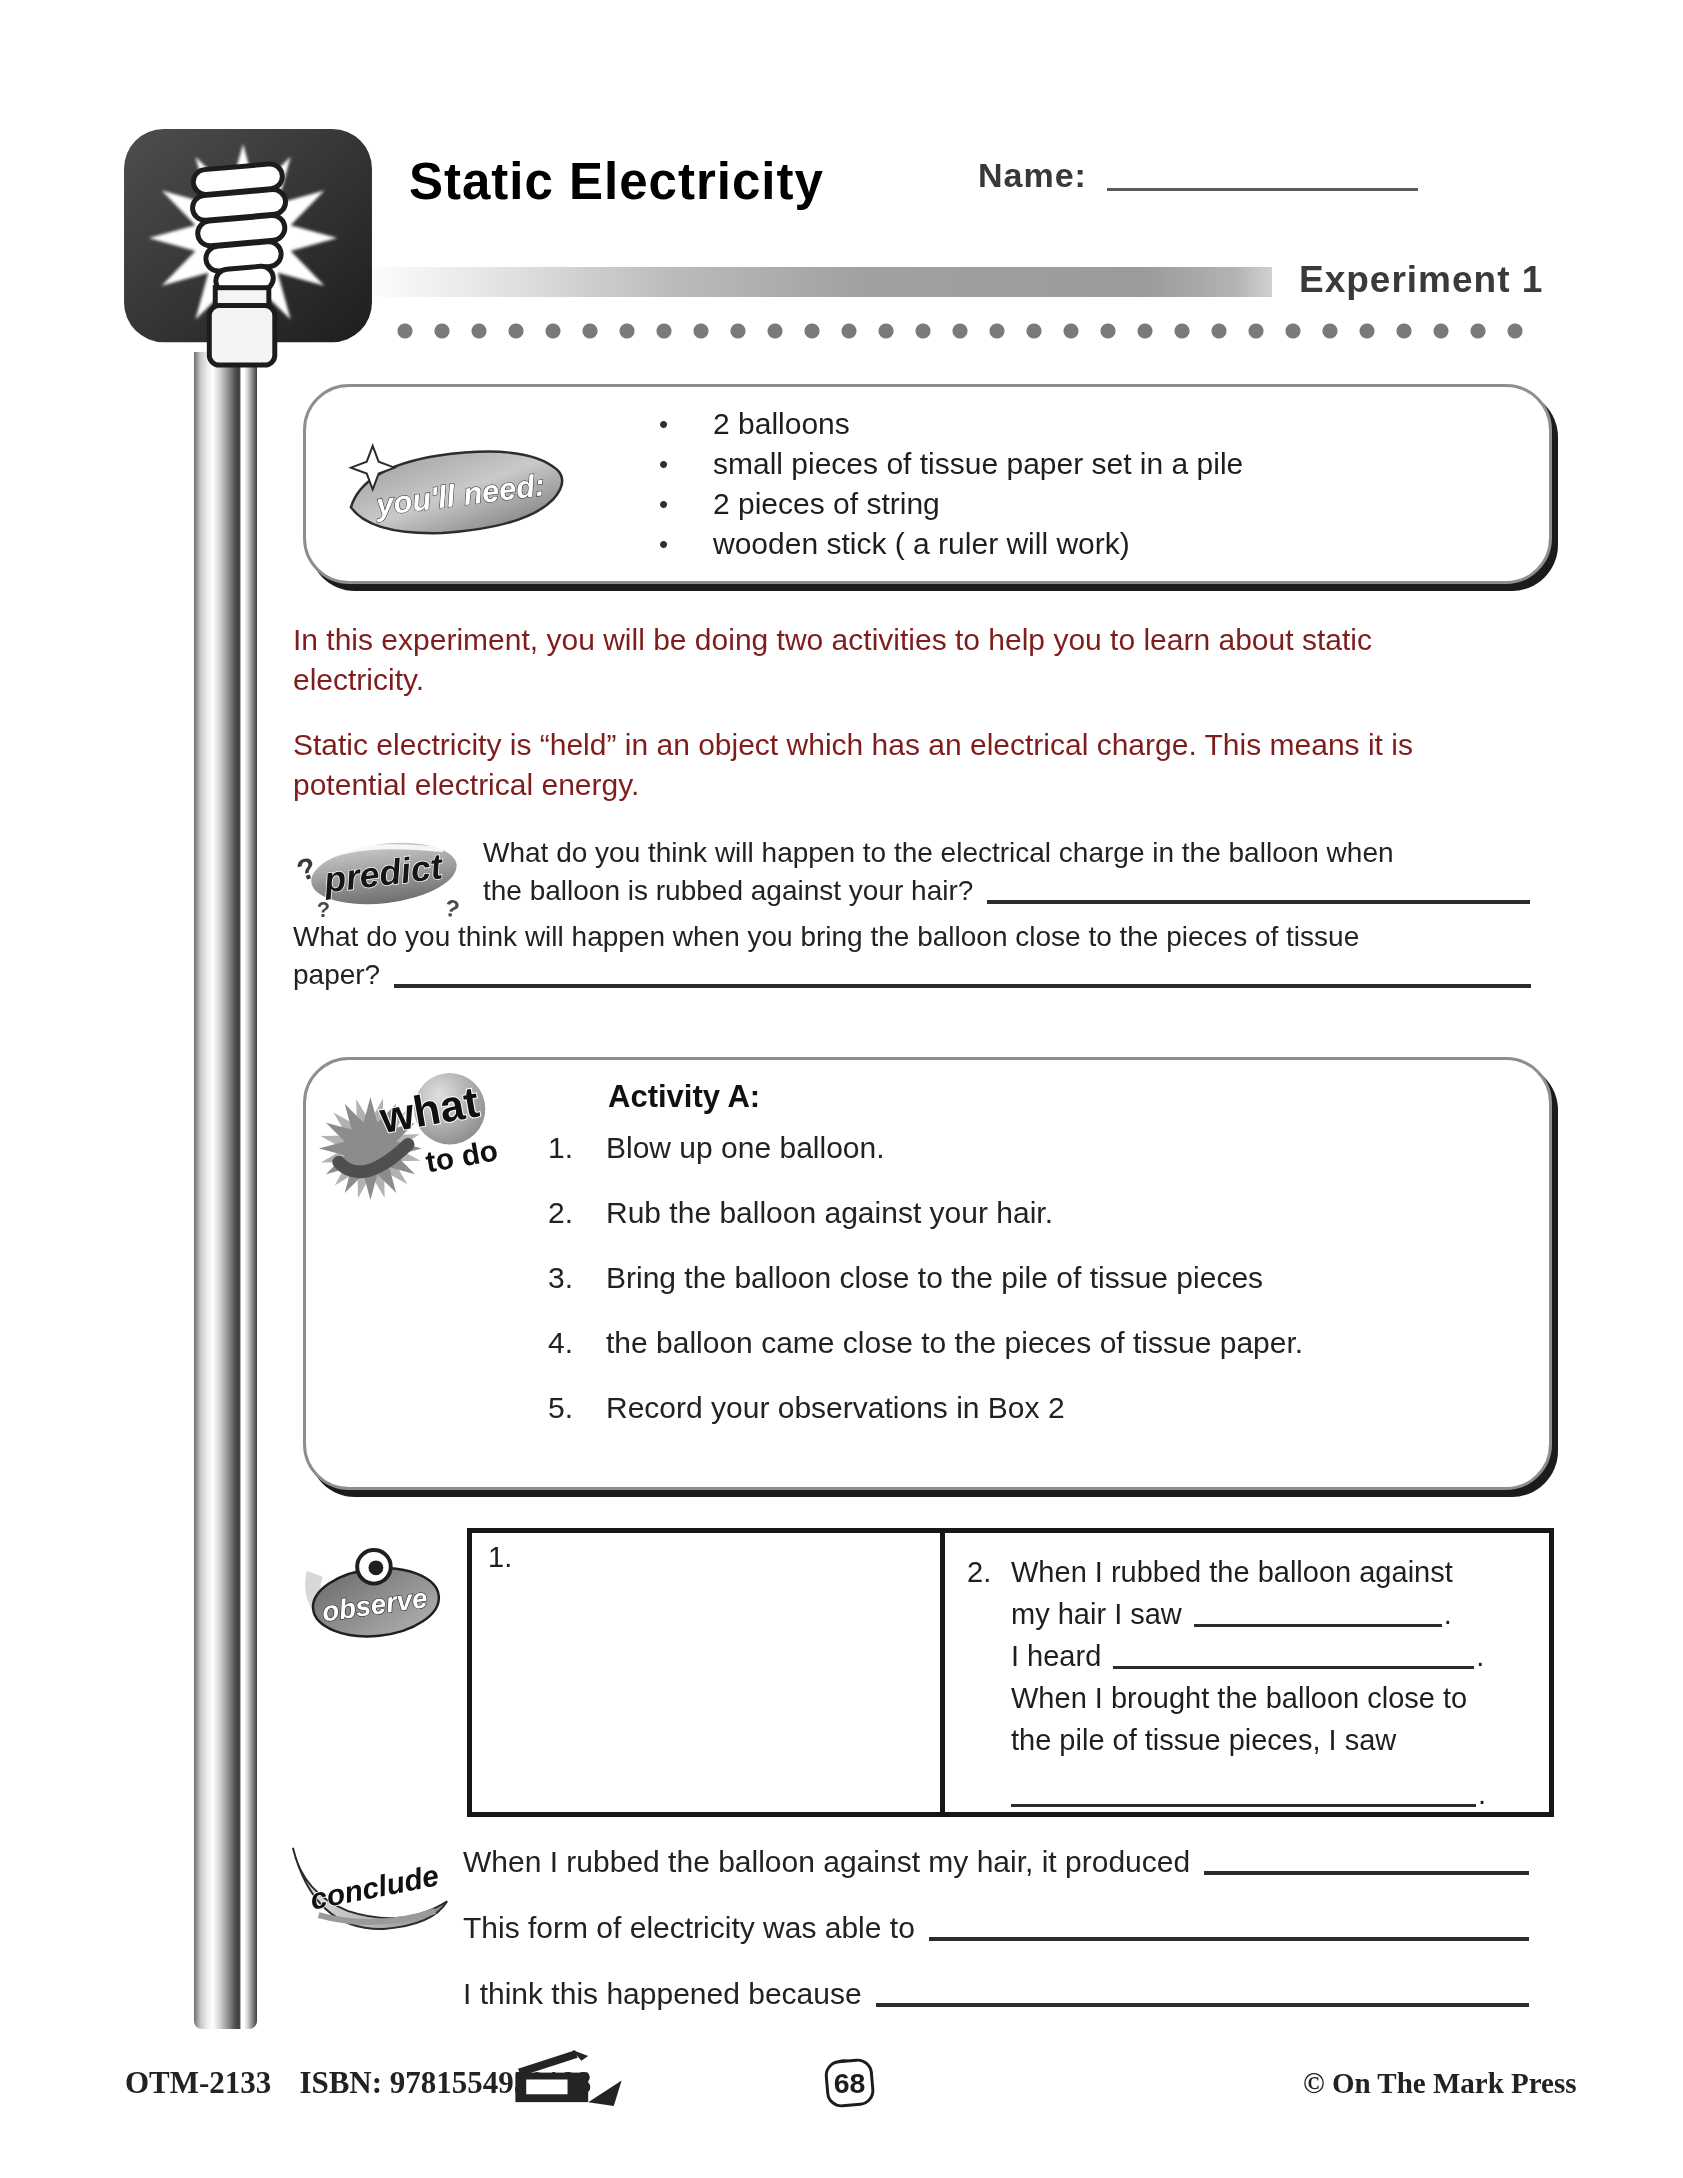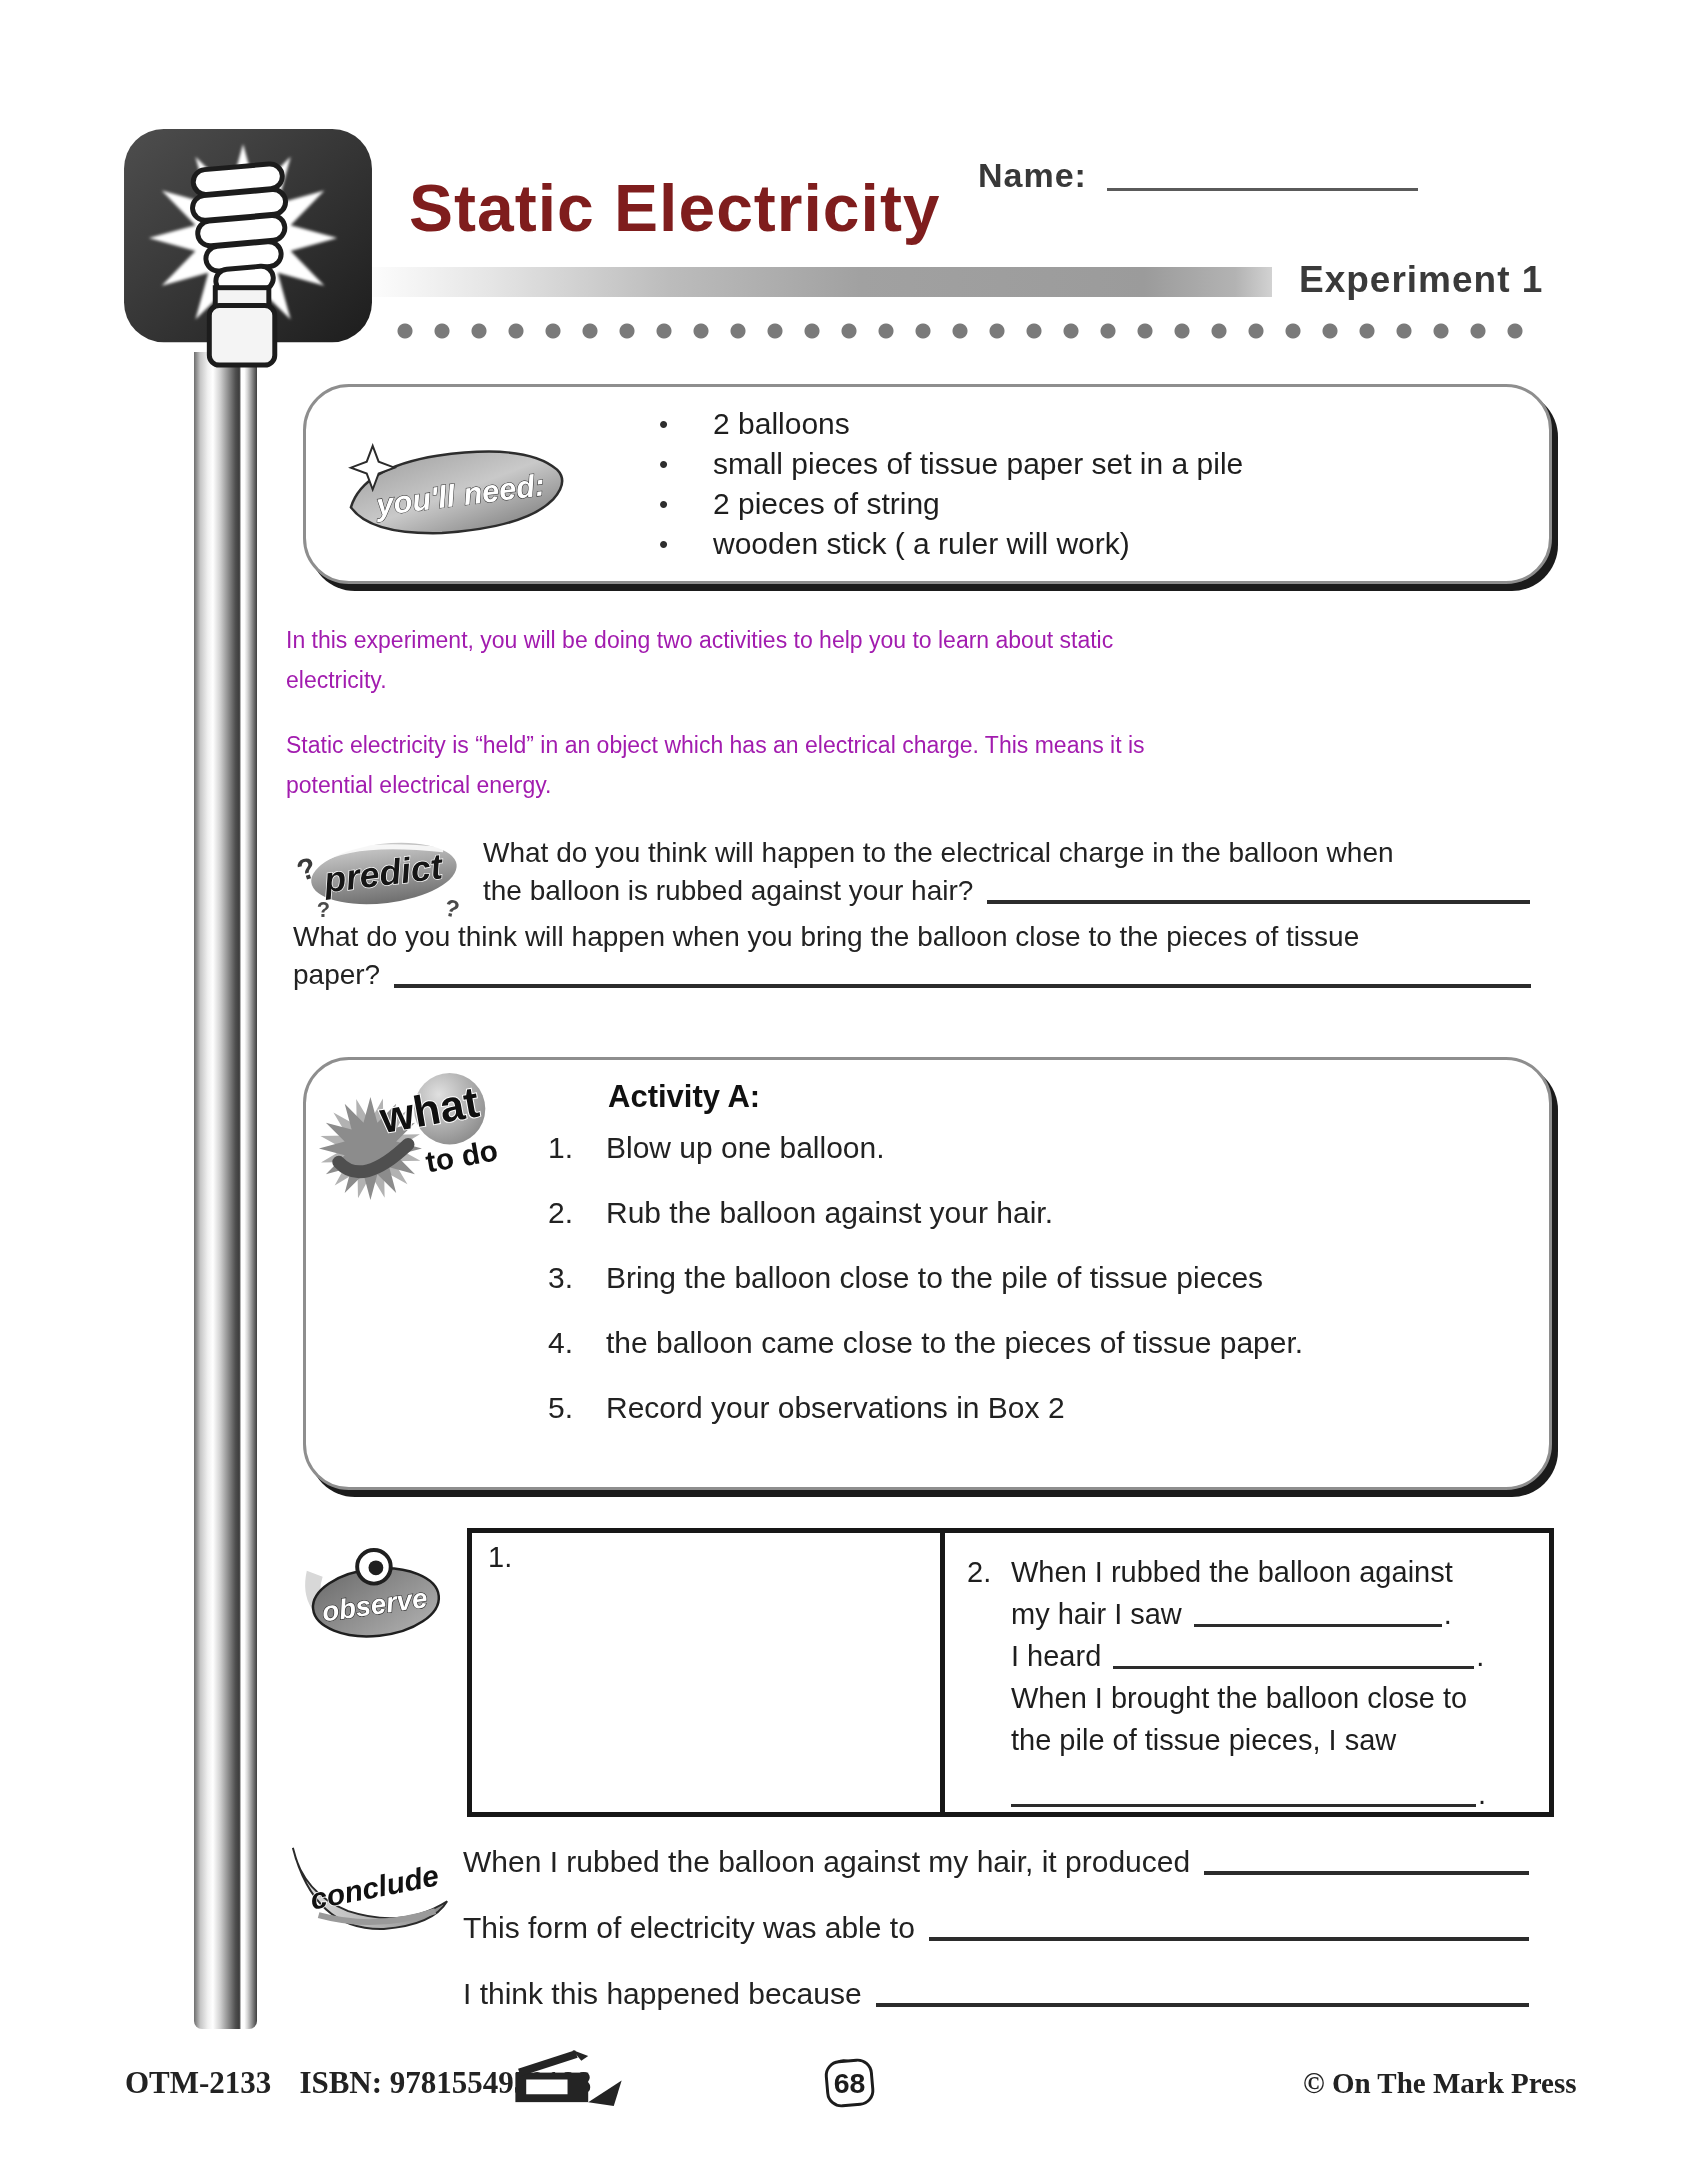--- a/index.html
+++ b/index.html
@@ -2,21 +2,21 @@
 <html><head>
 <meta charset="utf-8">
 <style>
   html,body{margin:0;padding:0;background:#fff;}
   body{width:1683px;height:2178px;position:relative;overflow:hidden;
        font-family:"Liberation Sans",sans-serif;color:#1e1e1e;}
   .abs{position:absolute;}
   svg text{font-family:"Liberation Sans",sans-serif;}
 
   
-  .page-title{left:409px;top:170px;font-size:66px;font-weight:bold;color:#7f1d1d;letter-spacing:1px;}
+  .page-title{left:409px;top:152px;font-size:51px;font-weight:bold;color:#000000;letter-spacing:1px;}
   .name-label{left:978px;top:156px;font-size:34px;font-weight:bold;color:#383838;letter-spacing:1px;}
   .name-line{left:1107px;top:158px;width:311px;height:30px;border-bottom:3px solid #5a5a5a;}
   .grad-bar{left:358px;top:267px;width:914px;height:30px;
     background:linear-gradient(to right,#ffffff 0%,#e6e6e6 14%,#bcbcbc 34%,#a1a1a1 55%,#9b9b9b 86%,#b3b3b3 96%,#d2d2d2 100%);}
   .experiment-label{left:1299px;top:259px;font-size:37px;font-weight:bold;color:#3a3a3a;letter-spacing:1px;}
   .dots{left:396px;top:322px;width:1137px;height:19px;
     background-image:radial-gradient(circle 8px at 9px 9px,#7a7a7a 7px,rgba(0,0,0,0) 8px);
     background-size:37px 19px;background-repeat:repeat-x;}
 
   
@@ -28,21 +28,21 @@
   .round-box{background:#fff;border:3px solid #8e8e8e;border-radius:46px;
              box-shadow:6px 7px 0 0 #1b1b1b;}
   .materials-box{left:303px;top:384px;width:1243px;height:194px;}
   .activity-box{left:303px;top:1057px;width:1243px;height:427px;}
 
   .materials-list{left:659px;top:404px;width:871px;}
   .materials-list .row{display:flex;line-height:40px;font-size:30px;}
   .materials-list .dot{width:16px;font-size:26px;color:#2e2e2e;}
   .materials-list .itm{margin-left:38px;white-space:nowrap;}
 
-  .para{left:286px;font-size:23px;line-height:40px;color:#a21caf;}
+  .para{left:293px;font-size:30px;line-height:40px;color:#7f1d1d;}
   .para div{white-space:nowrap;}
 
   .qblock{font-size:28px;line-height:38px;color:#222;}
   .qblock .l1{white-space:nowrap;}
   .qrow{display:flex;align-items:flex-end;}
   .qrow .txt{white-space:nowrap;}
   .fblank{flex:1;border-bottom:4px solid #2c2c2c;margin:0 0 6px 14px;}
 
   .activity-heading{left:608px;top:1079px;font-size:31px;font-weight:bold;color:#111;}
   .steps{left:548px;top:1127px;width:941px;font-size:30px;color:#222;}

